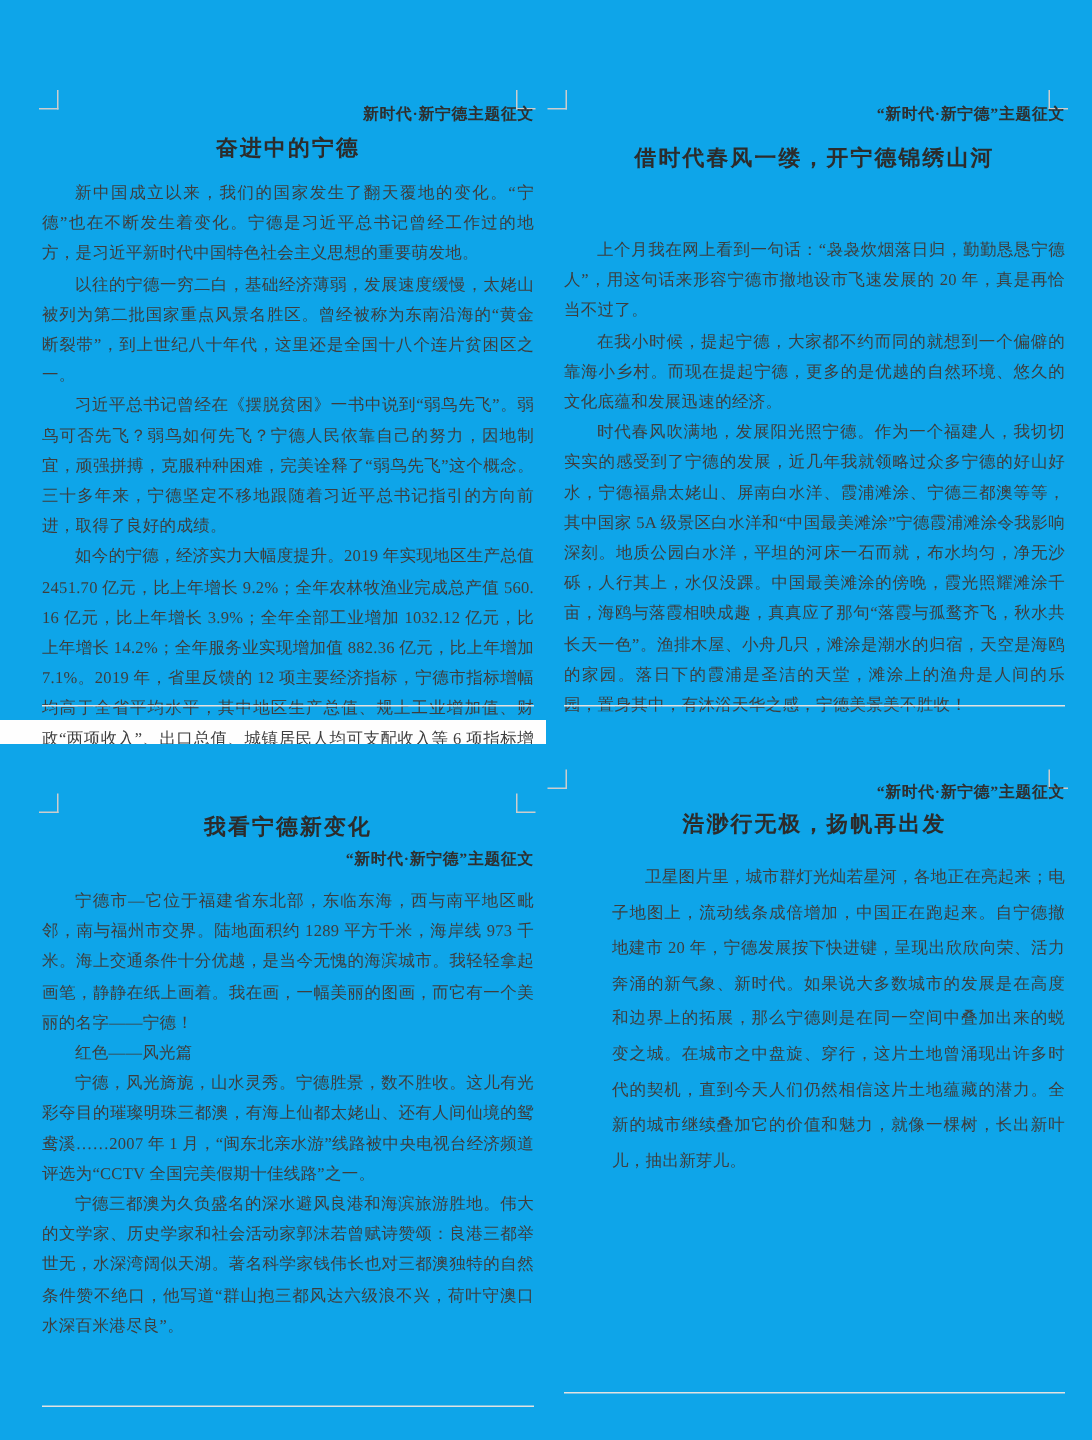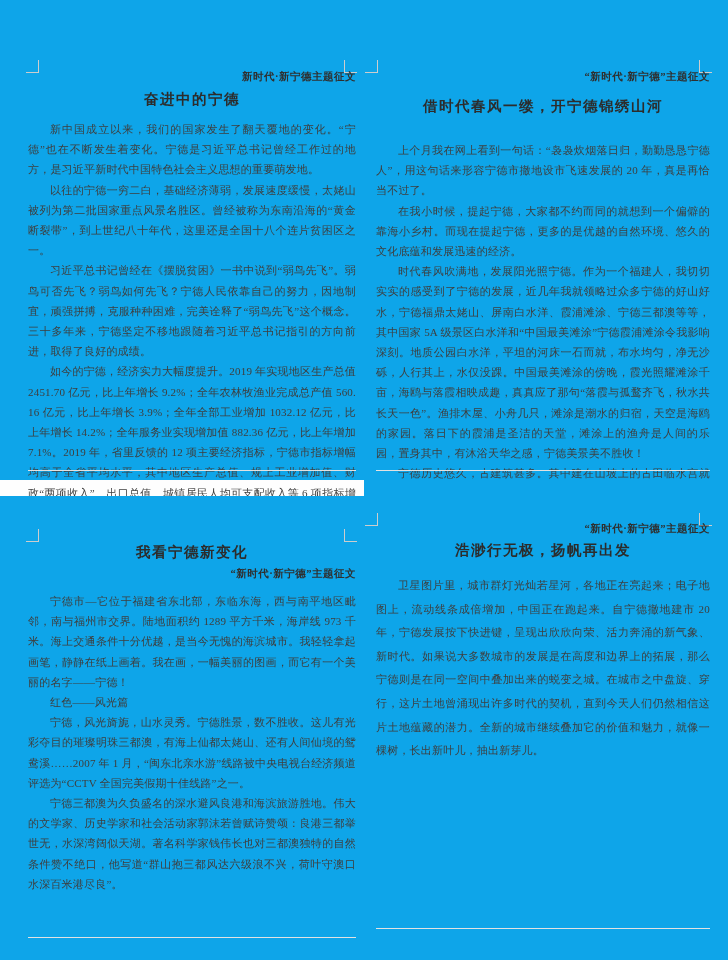--- a/index.html
+++ b/index.html
@@ -91,35 +91,35 @@
     font-size: 10.5px;
     font-weight: bold;
     text-align: right;
     color: #2f2f2f;
     letter-spacing: 0.5px;
     margin-top: 5px;
     line-height: 13px;
   }
 
   .bodytext { margin-top: 10px; }
-  .p2 .bodytext { margin-top: 24px; }
+  .p2 .bodytext { margin-top: 41px; }
   .p3 .bodytext { margin-top: 11px; }
   .p4 .bodytext { margin-top: 14px; }
 
   .bodytext p {
     margin: 0;
     font-size: 11px;
     line-height: 20.2px;
     text-align: justify;
     text-indent: 2em;
     letter-spacing: 0.2px;
     color: #3e3e3e;
     word-break: break-all;
   }
-  .p4 .bodytext p { line-height: 23.6px; }
+  .p4 .bodytext p { line-height: 23.6px; margin-left: 32px; }
   .p4 .bodytext p + p { margin-top: 5px; }
 </style>
 </head>
 <body>
 
 <div class="canvas">
 
   <div class="page p1 row1 pleft">
     <span class="corner tl"></span>
     <span class="corner tr"></span>

